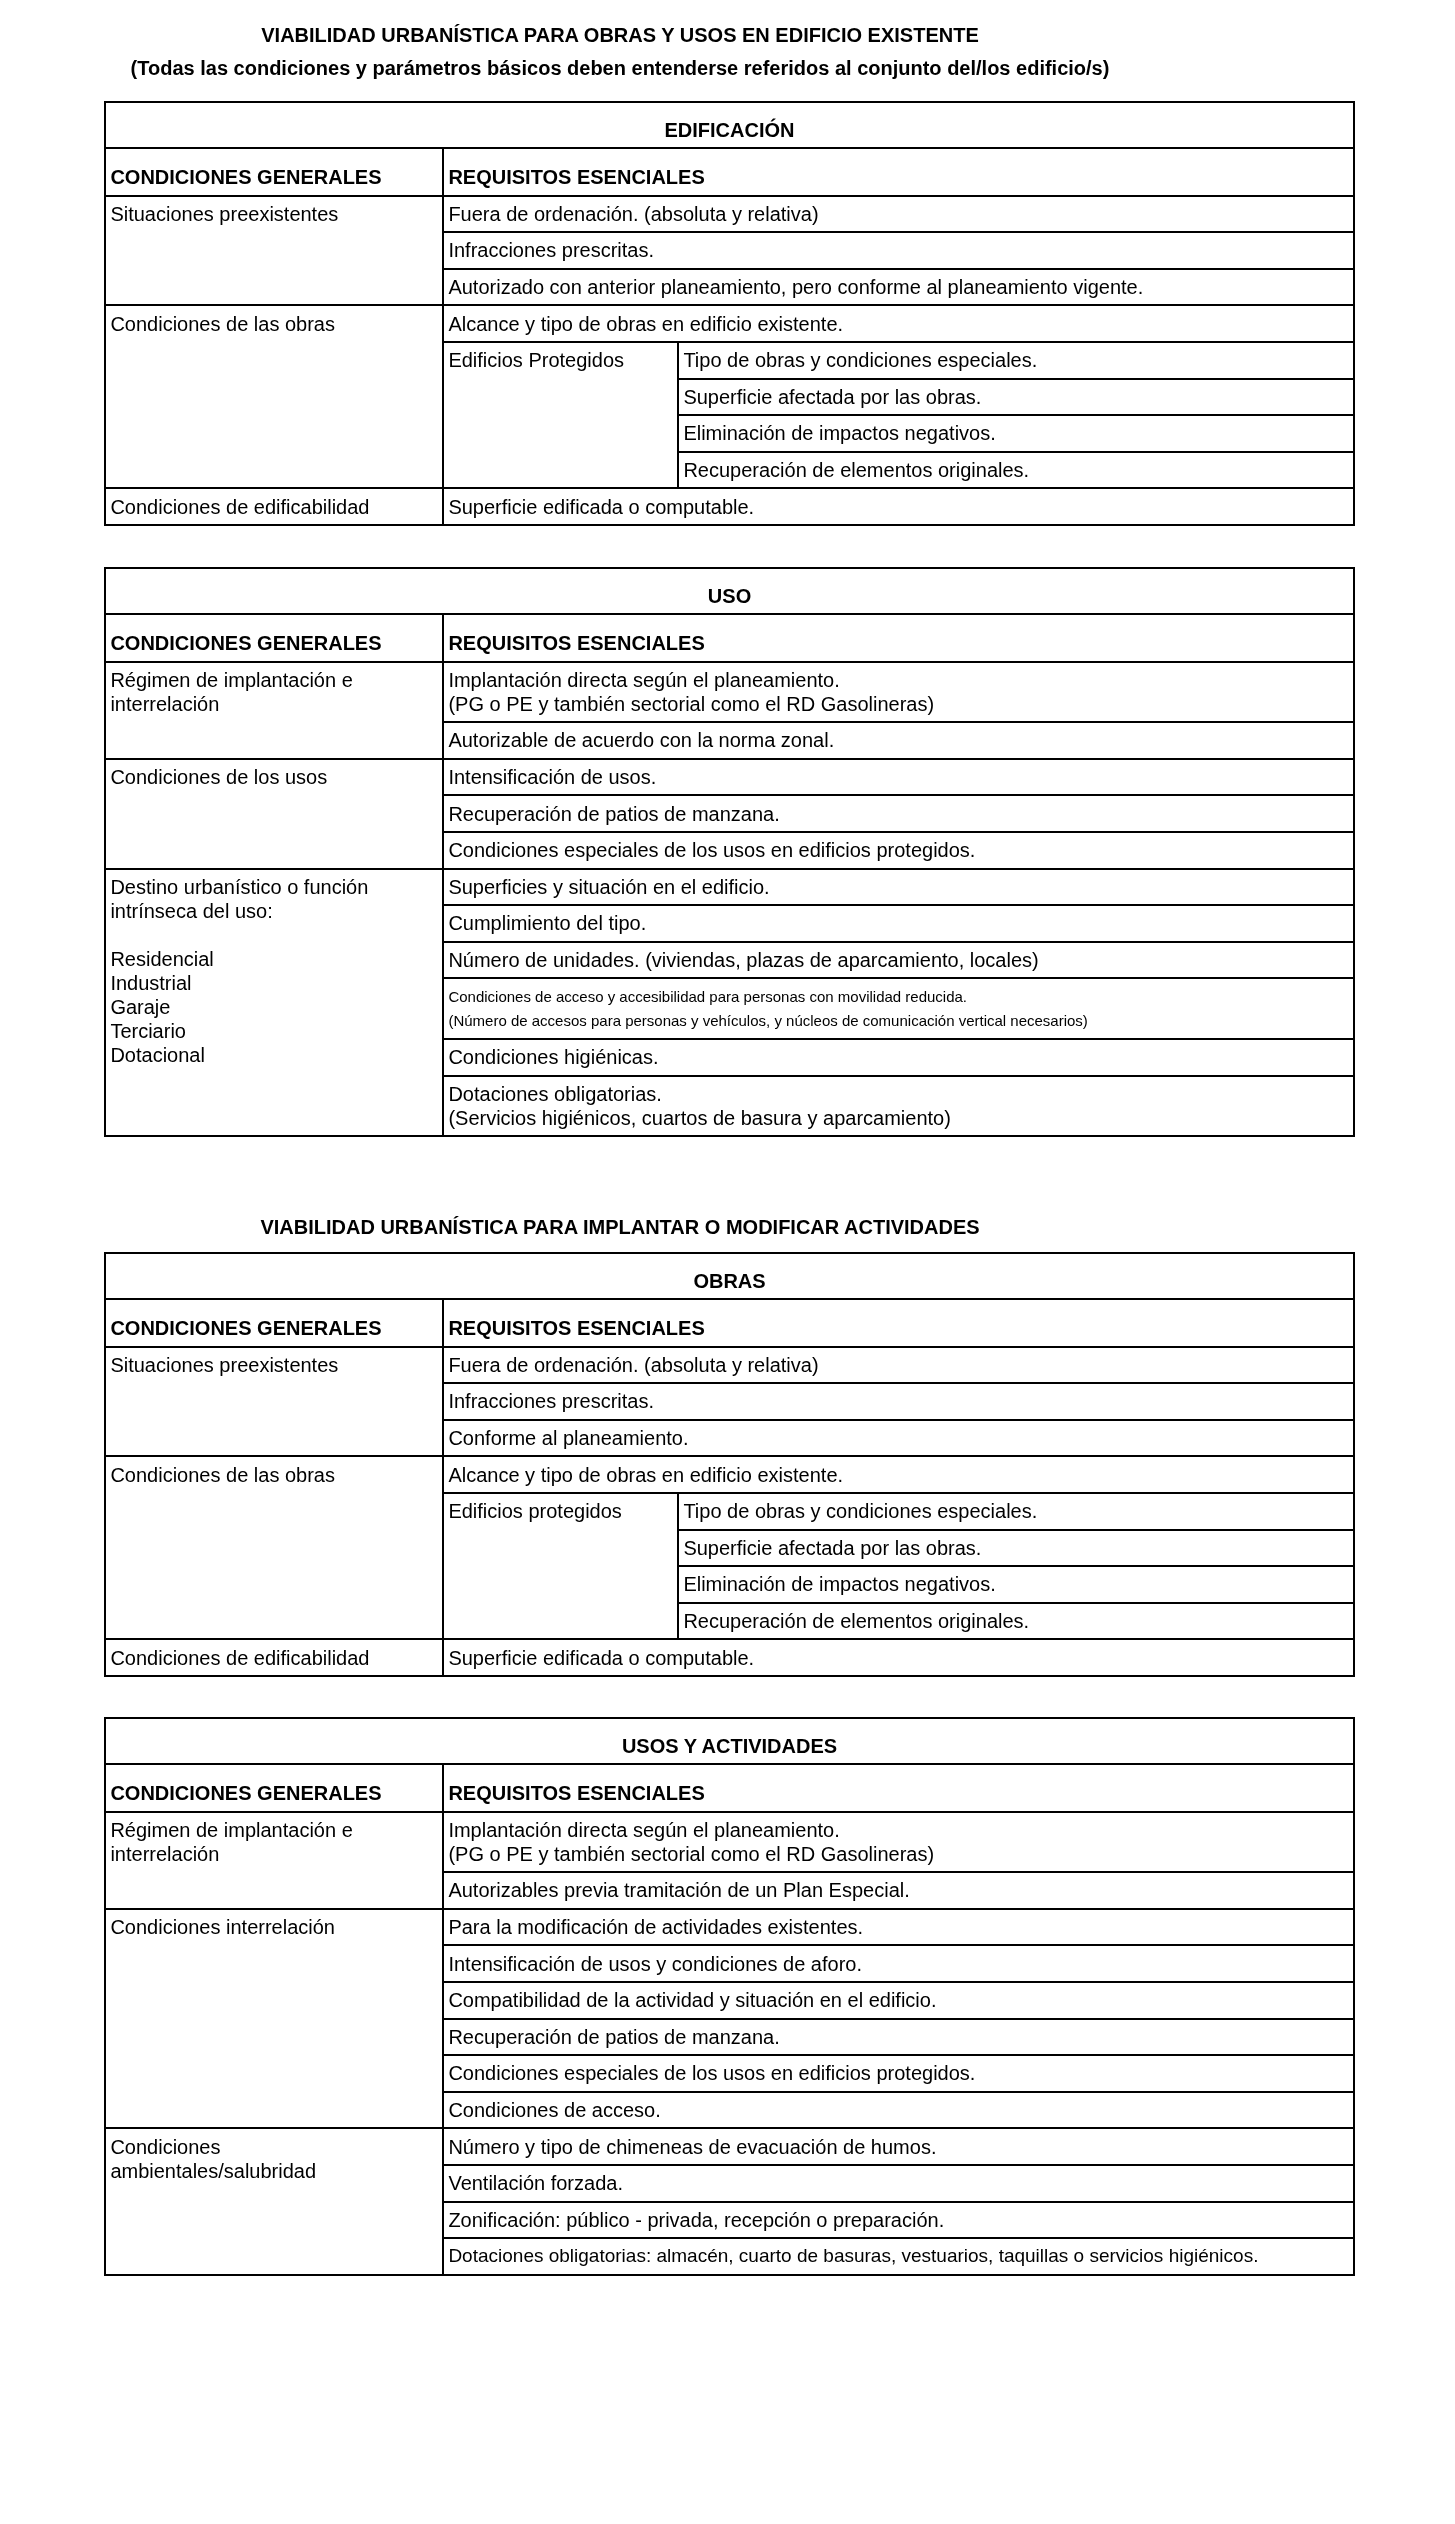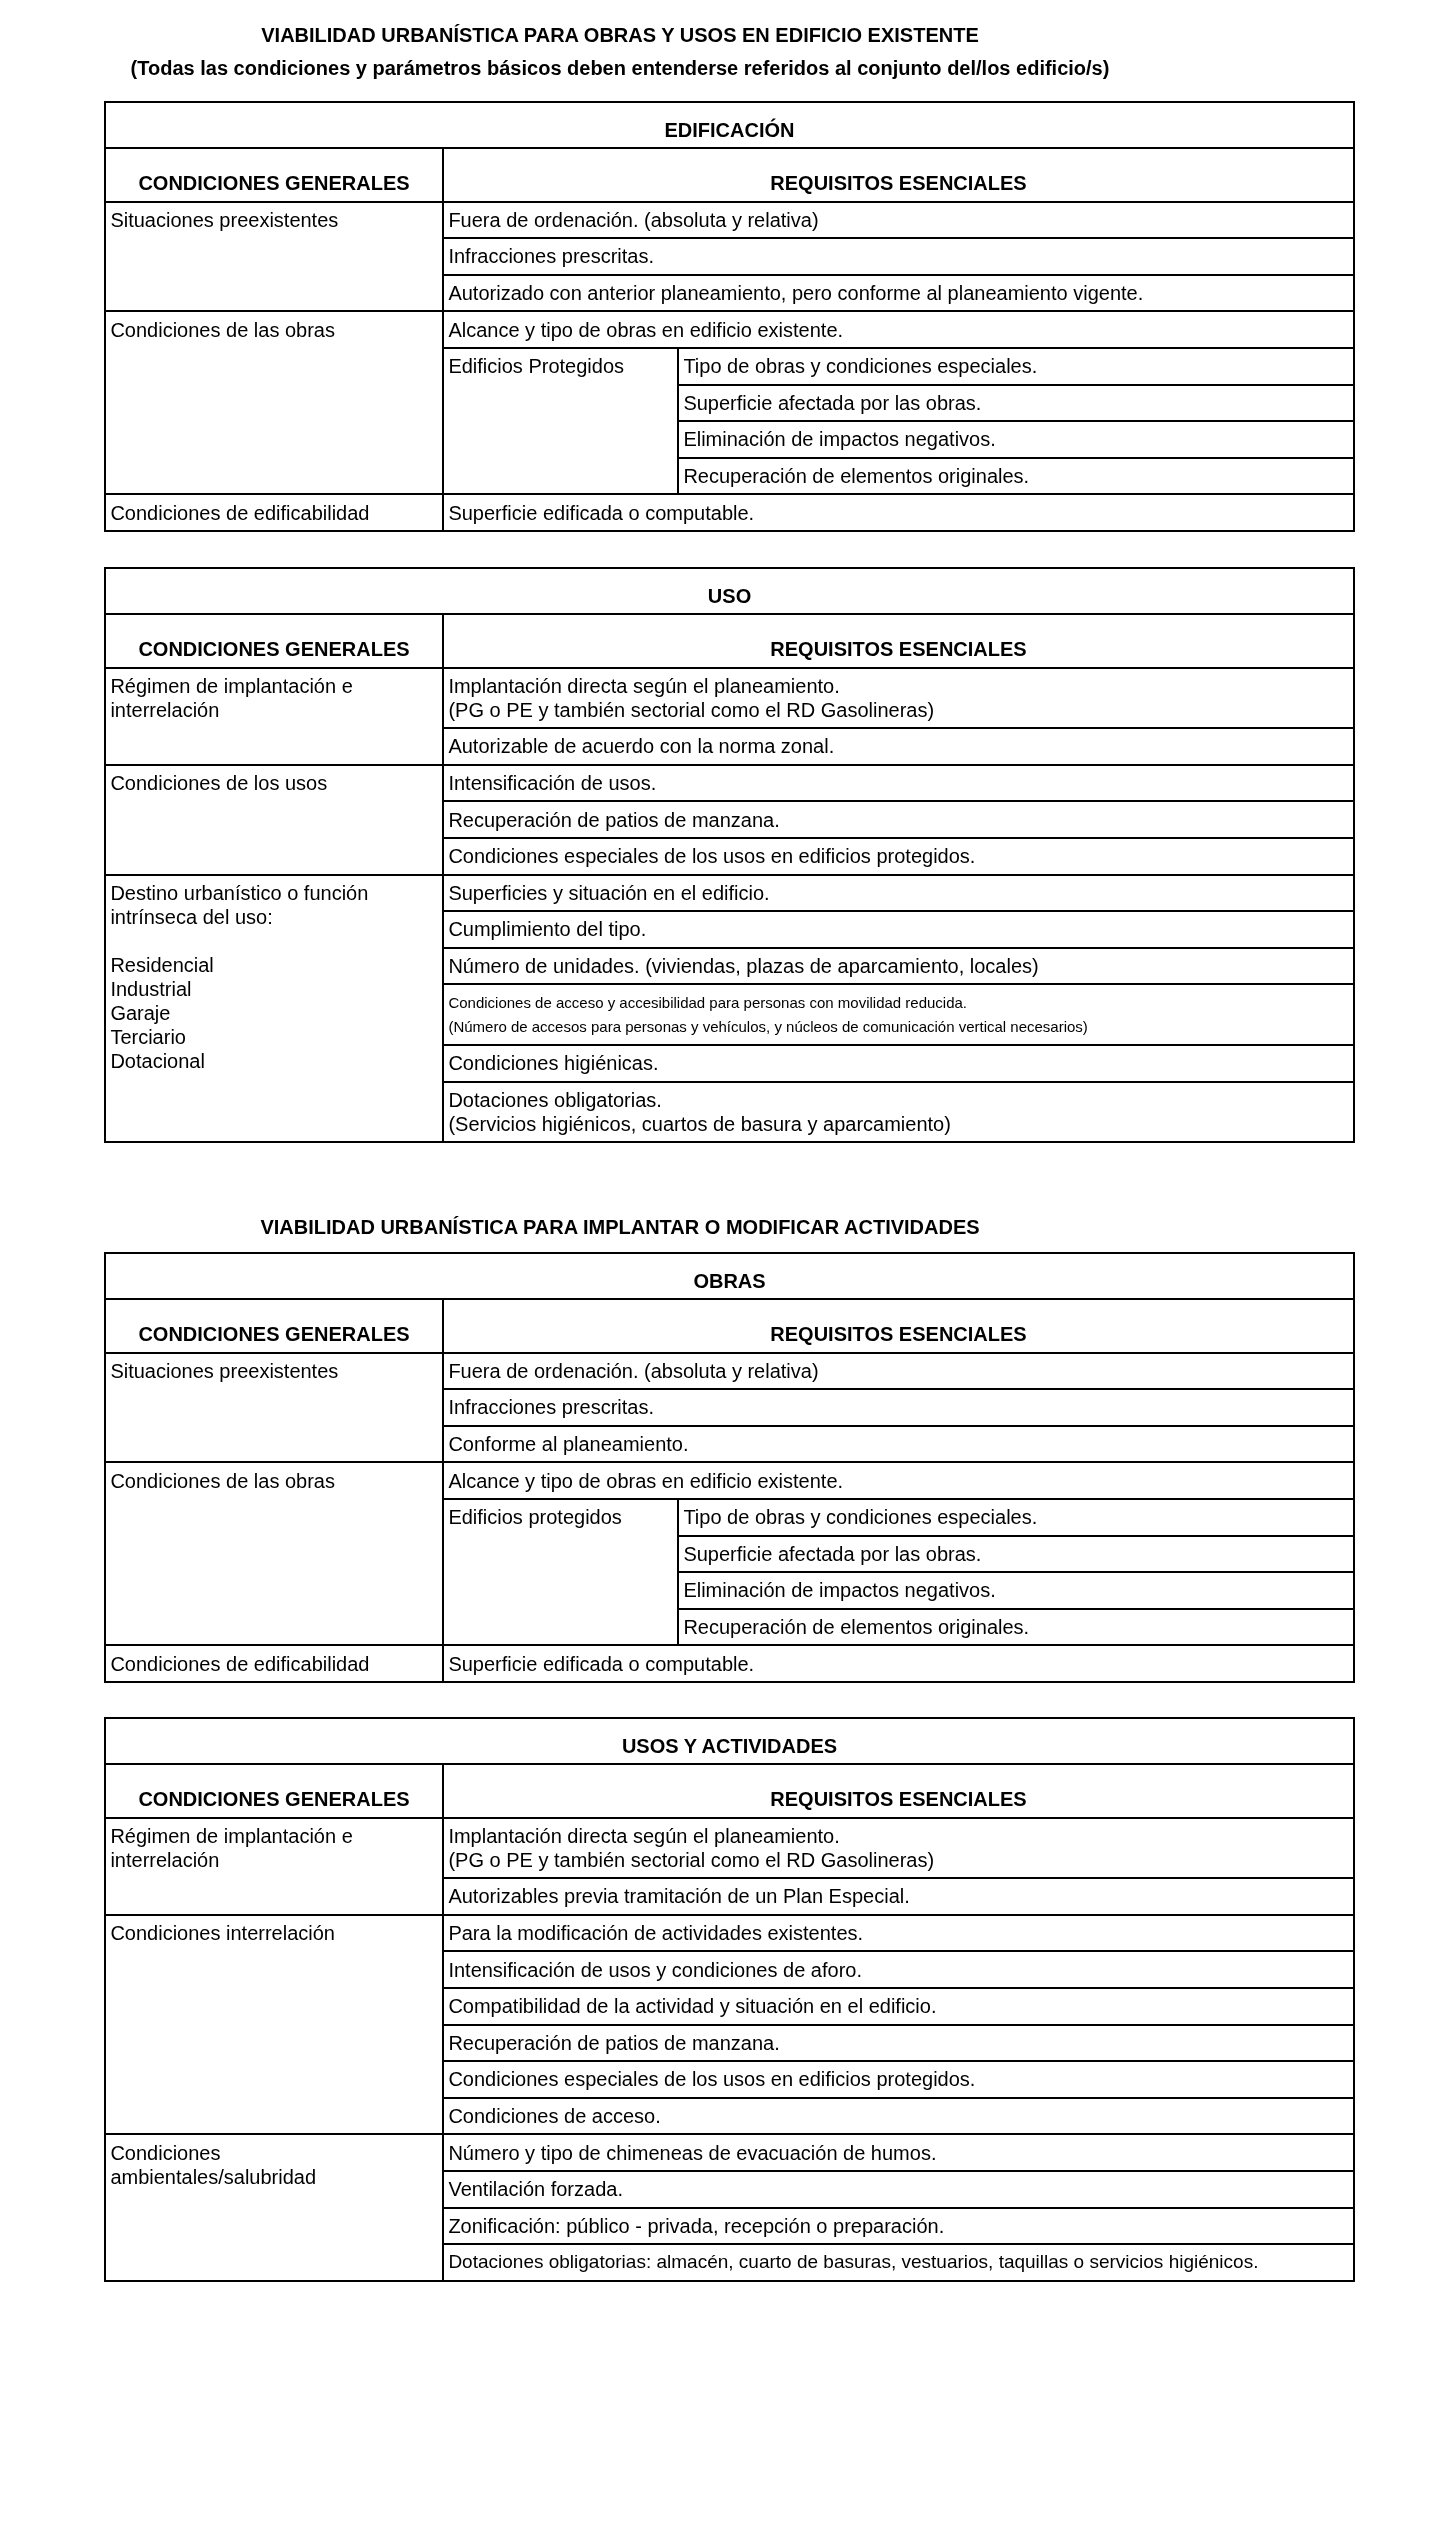--- a/index.html
+++ b/index.html
@@ -39,23 +39,22 @@
     vertical-align: top;
     text-align: left;
     height: 24px;
   }
   table.doc td.sec {
     text-align: center;
     font-weight: bold;
     padding-top: 15px;
   }
   table.doc td.hdr {
-    text-align: center;
     font-weight: bold;
-    padding-top: 22px;
+    padding-top: 16px;
   }
   table.doc td.two { height: 47px; }
   .multiline { white-space: pre-line; }
 
   #t1 { top: 101px; }
   #t2 { top: 567px; }
   #t3 { top: 1252px; }
   #t4 { top: 1717px; }
   col.c1 { width: 338px; }
   col.c2 { width: 235px; }

